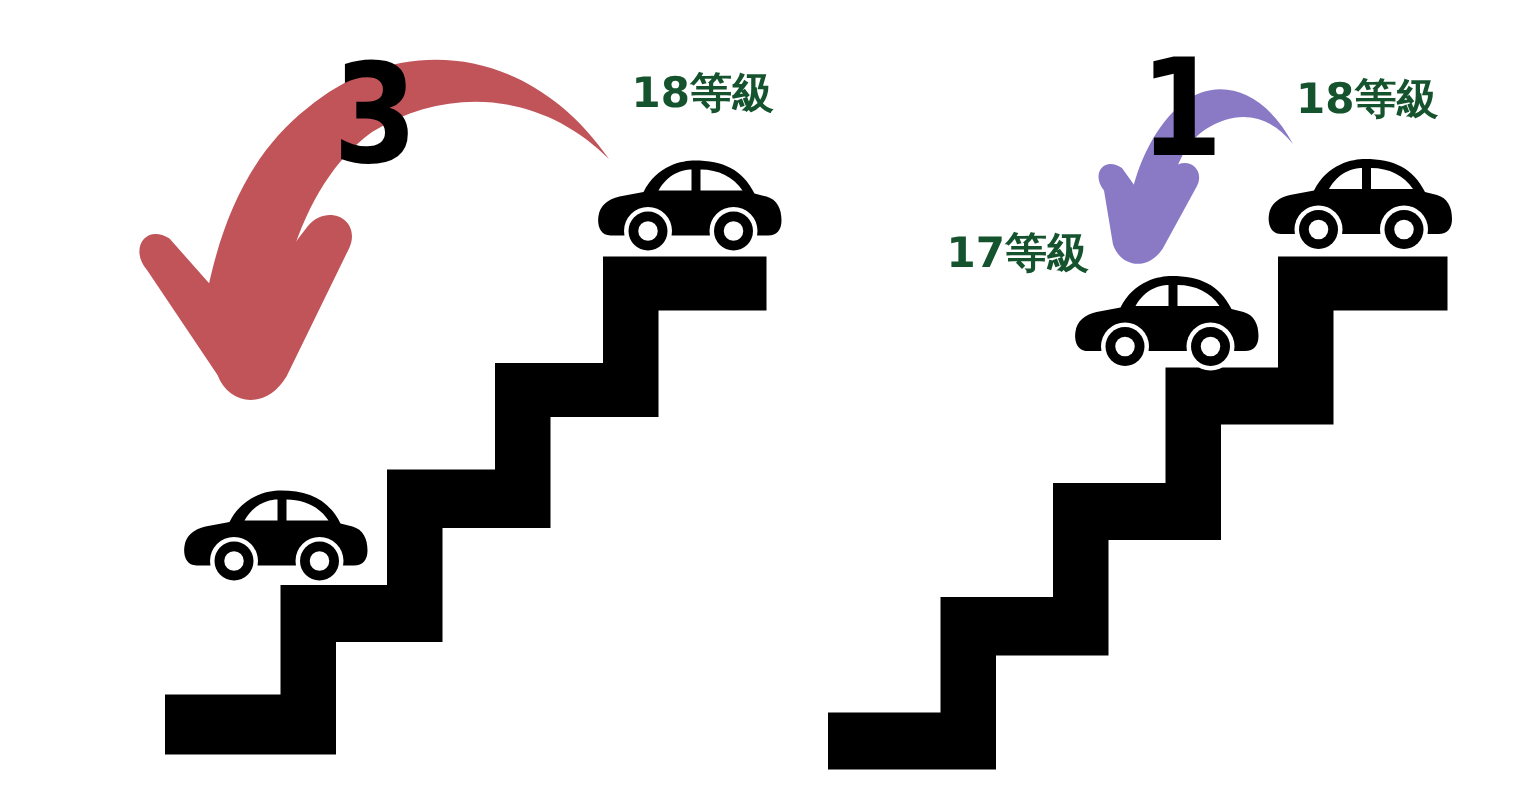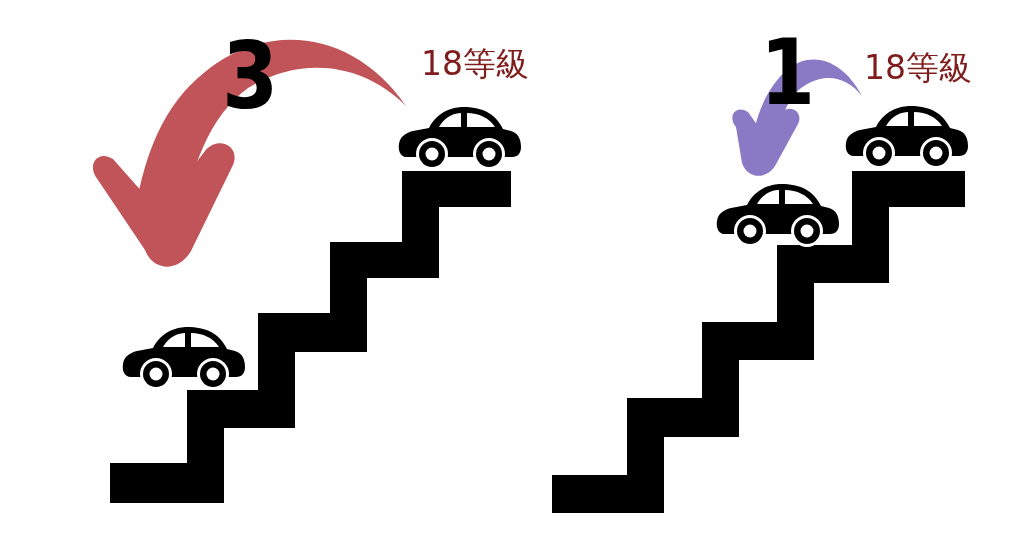--- a/index.html
+++ b/index.html
@@ -6,24 +6,24 @@
   .stage{
     position:relative;
     width:1024px;height:538px;
     background:#ffffff;
     overflow:hidden;
     font-family:"DejaVu Sans","Liberation Sans",sans-serif;
   }
   .stage svg{position:absolute;left:0;top:0;display:block;}
   .label{
     position:absolute;
-    font-weight:400;
-    font-size:33px;
+    font-weight:700;
+    font-size:28px;
     line-height:1.05;
-    color:#7f1d1d;
+    color:#14532d;
     white-space:nowrap;
     letter-spacing:0px;
   }
   .bignum{
     position:absolute;
     font-weight:900;
     color:#000;
     line-height:1;
     white-space:nowrap;
     transform:scaleX(0.88);
@@ -83,14 +83,15 @@
     <use href="#car-shape" transform="translate(122,320)"></use>
     <use href="#car-shape" transform="translate(845,99)"></use>
     <use href="#car-shape" transform="translate(716,177)"></use>
   </svg>
 
   <div class="bignum num-left">3</div>
   <div class="label lbl-18-left">18等級</div>
 
   <div class="bignum num-right">1</div>
   <div class="label lbl-18-right">18等級</div>
+  <div class="label lbl-17">17等級</div>
 
 </div>
 
 </body></html>

